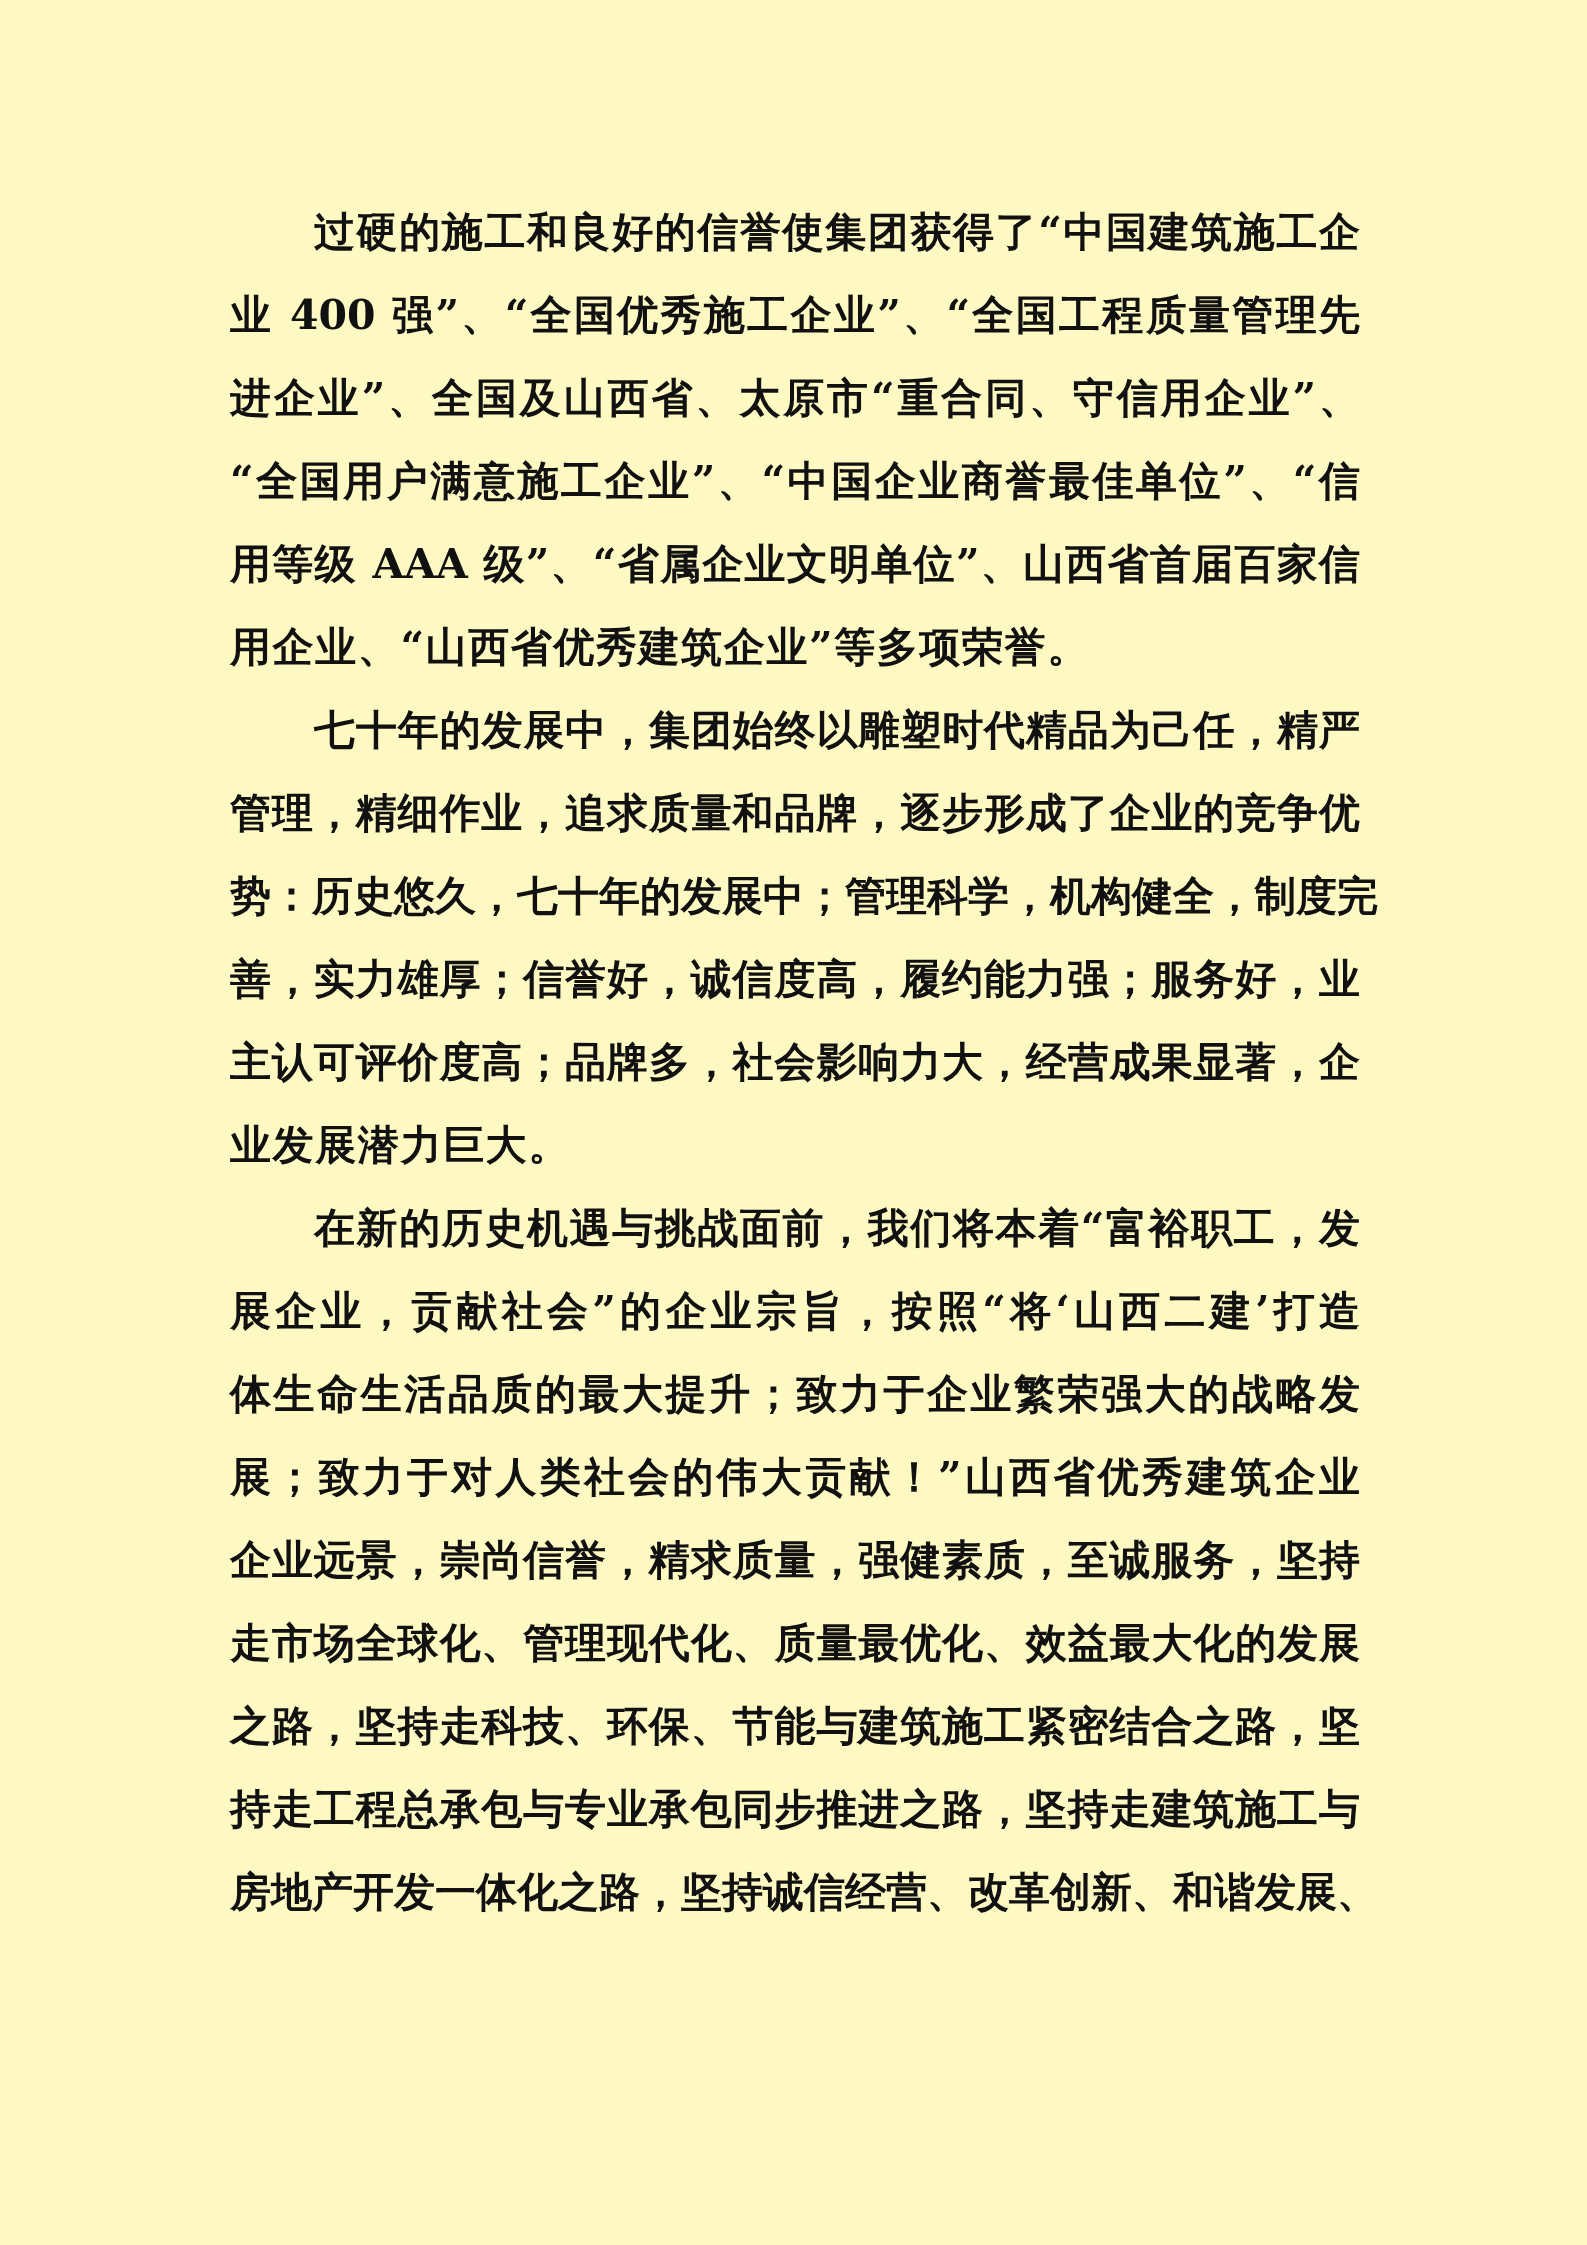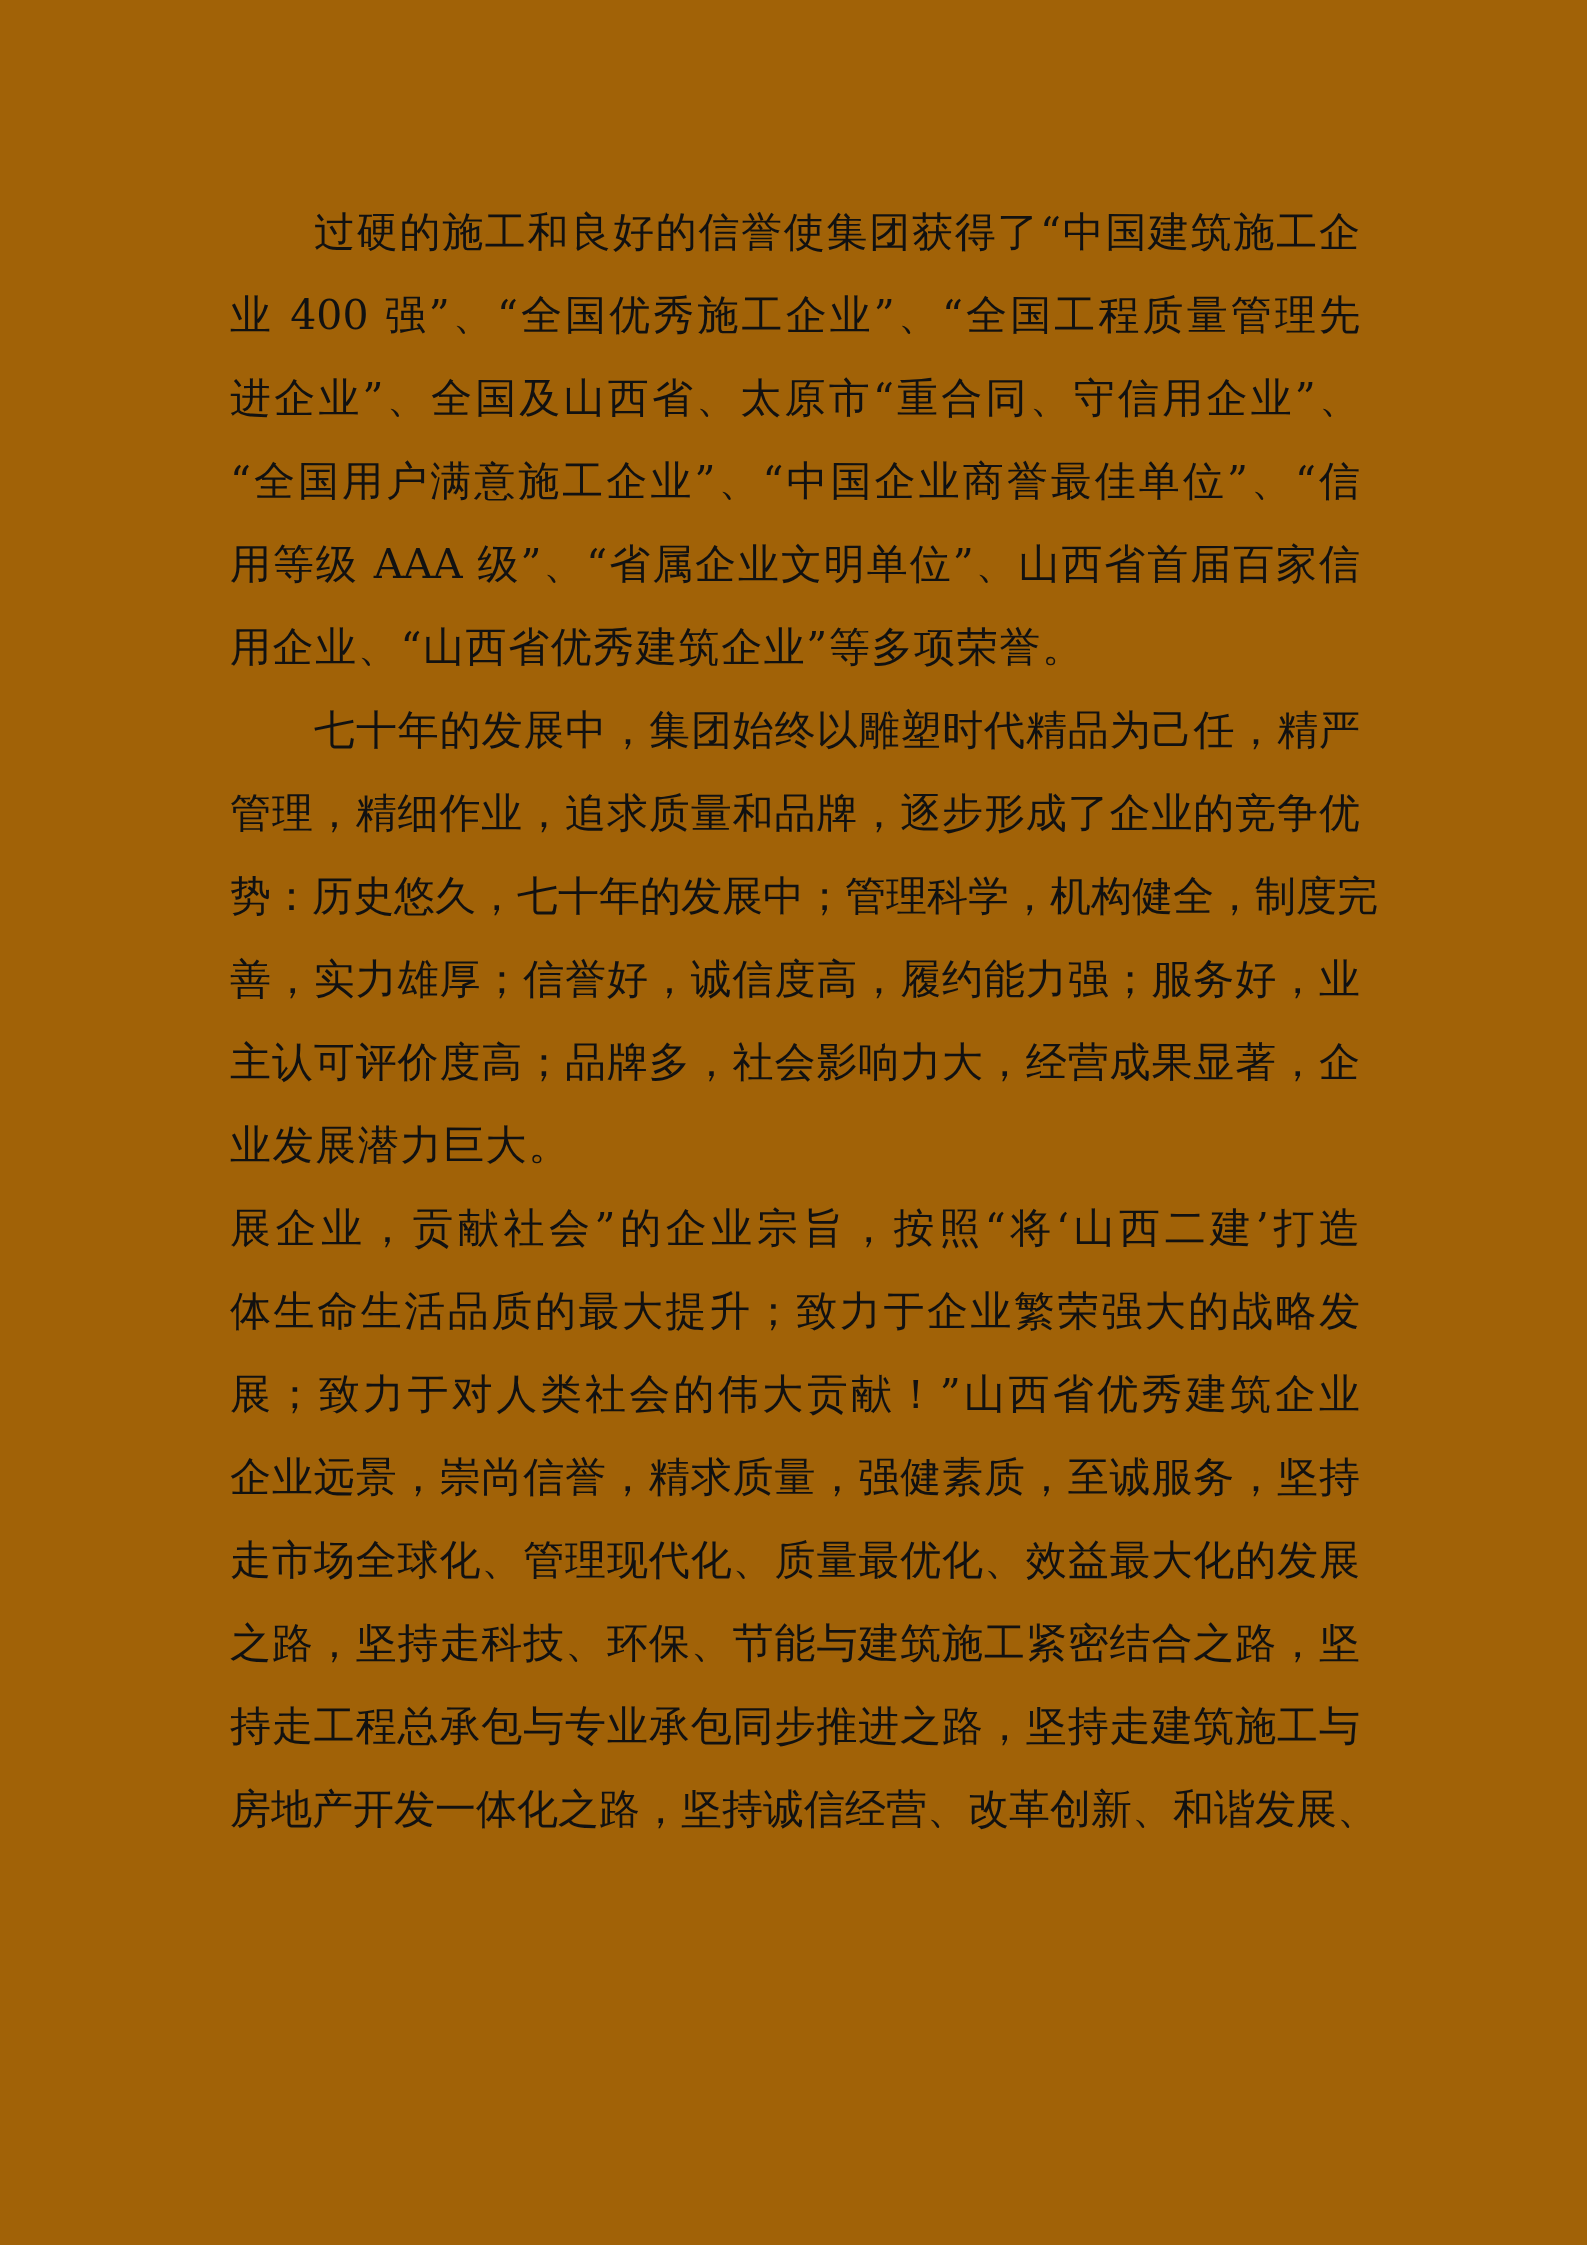--- a/index.html
+++ b/index.html
@@ -14,21 +14,22 @@
       overflow: hidden;
       font-family: "DejaVu Serif", "Liberation Serif", serif;
       color: #111111;
     }
     .page {
       position: absolute;
       left: 0;
       top: 0;
       width: 1587px;
       height: 2245px;
-      background: #a16207;
+      background: #fef9c3;
+      font-weight: bold;
     }
     .text-block {
       position: absolute;
       left: 230px;
       top: 191px;
       width: 1130px;
     }
     .line {
       display: block;
       height: 83px;
@@ -67,20 +68,21 @@
     <div>
       <span class="line indent">七十年的发展中，集团始终以雕塑时代精品为己任，精严</span>
       <span class="line">管理，精细作业，追求质量和品牌，逐步形成了企业的竞争优</span>
       <span class="line">势：历史悠久，七十年的发展中；管理科学，机构健全，制度完</span>
       <span class="line">善，实力雄厚；信誉好，诚信度高，履约能力强；服务好，业</span>
       <span class="line">主认可评价度高；品牌多，社会影响力大，经营成果显著，企</span>
       <span class="line last">业发展潜力巨大。</span>
     </div>
 
     <div>
+      <span class="line indent">在新的历史机遇与挑战面前，我们将本着“富裕职工，发</span>
       <span class="line">展企业，贡献社会”的企业宗旨，按照“将‘山西二建’打造</span>
       <span class="line">体生命生活品质的最大提升；致力于企业繁荣强大的战略发</span>
       <span class="line">展；致力于对人类社会的伟大贡献！”山西省优秀建筑企业</span>
       <span class="line">企业远景，崇尚信誉，精求质量，强健素质，至诚服务，坚持</span>
       <span class="line">走市场全球化、管理现代化、质量最优化、效益最大化的发展</span>
       <span class="line">之路，坚持走科技、环保、节能与建筑施工紧密结合之路，坚</span>
       <span class="line">持走工程总承包与专业承包同步推进之路，坚持走建筑施工与</span>
       <span class="line">房地产开发一体化之路，坚持诚信经营、改革创新、和谐发展、</span>
     </div>
 

